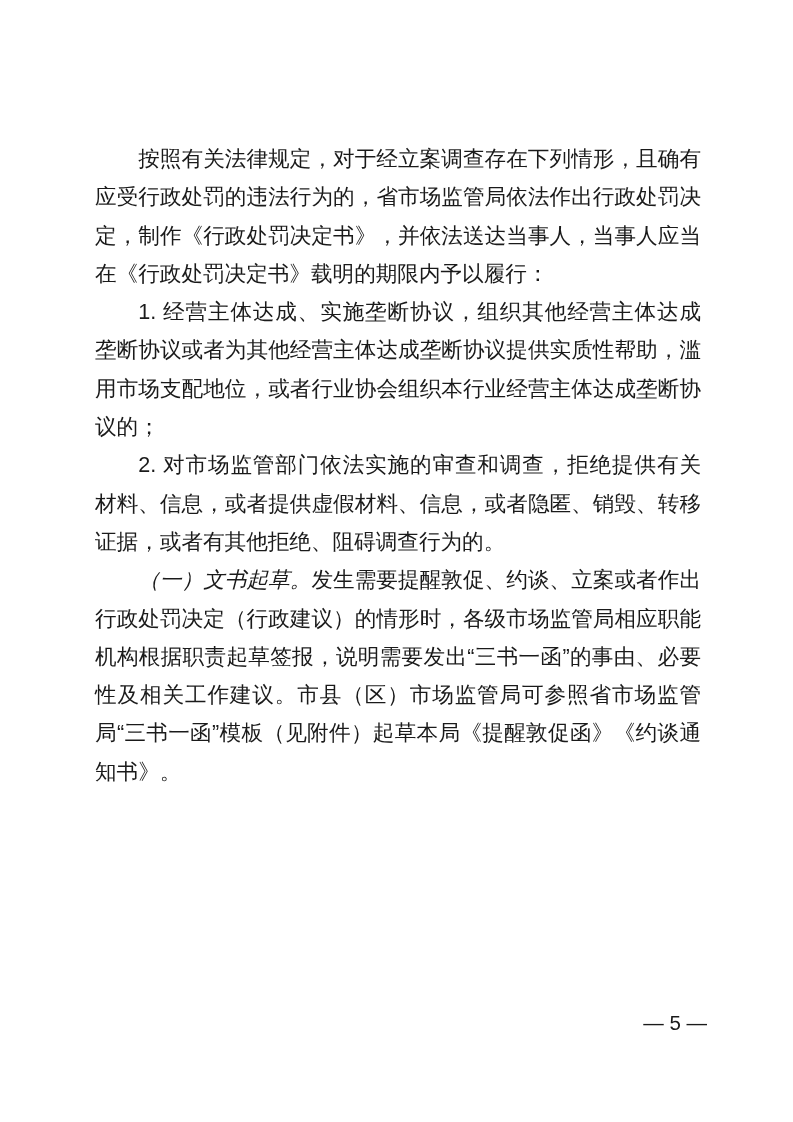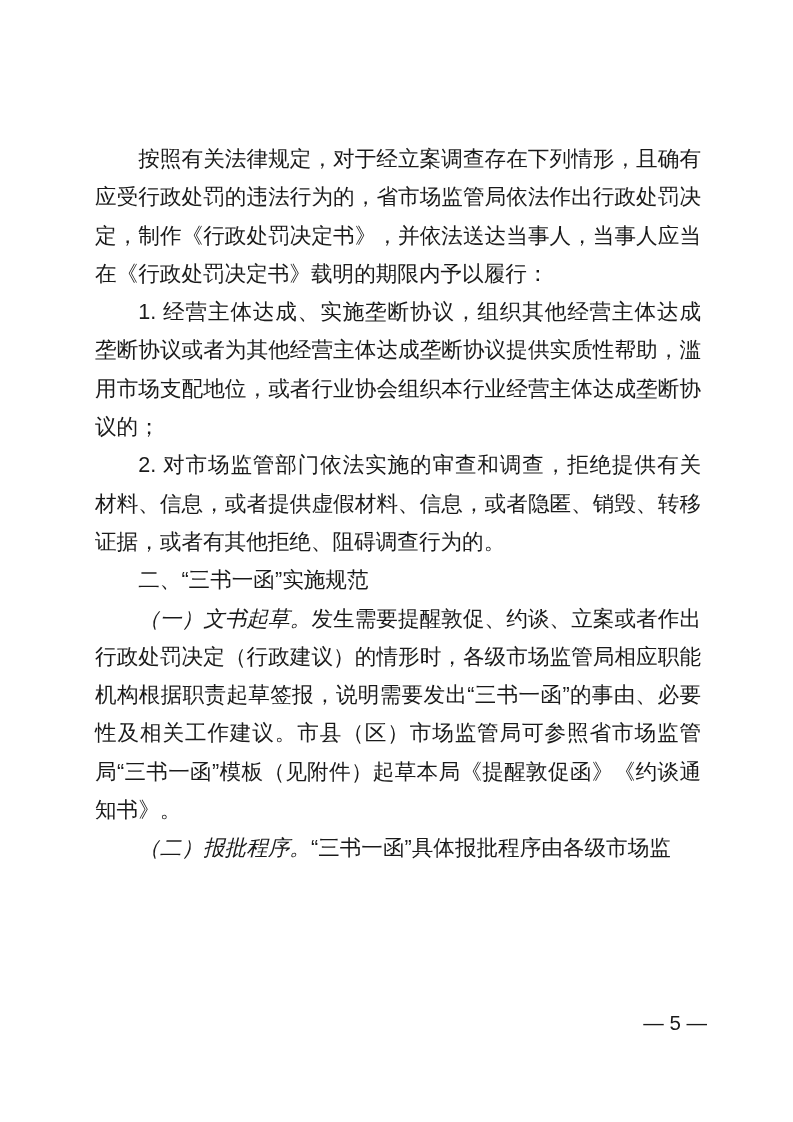--- a/index.html
+++ b/index.html
@@ -52,22 +52,18 @@
   }
 </style>
 </head>
 <body>
 
 <div class="page">
   <div class="content">
     <p>按照有关法律规定，对于经立案调查存在下列情形，且确有应受行政处罚的违法行为的，省市场监管局依法作出行政处罚决定，制作《行政处罚决定书》，并依法送达当事人，当事人应当在《行政处罚决定书》载明的期限内予以履行：</p>
     <p>1. 经营主体达成、实施垄断协议，组织其他经营主体达成垄断协议或者为其他经营主体达成垄断协议提供实质性帮助，滥用市场支配地位，或者行业协会组织本行业经营主体达成垄断协议的；</p>
     <p>2. 对市场监管部门依法实施的审查和调查，拒绝提供有关材料、信息，或者提供虚假材料、信息，或者隐匿、销毁、转移证据，或者有其他拒绝、阻碍调查行为的。</p>
-    <p class="heading">二、“三书一函”实施规范</p>
     <p>
       <span class="lead">（一）文书起草。</span><span>发生需要提醒敦促、约谈、立案或者作出行政处罚决定（行政建议）的情形时，各级市场监管局相应职能机构根据职责起草签报，说明需要发出“三书一函”的事由、必要性及相关工作建议。市县（区）市场监管局可参照省市场监管局“三书一函”模板（见附件）起草本局《提醒敦促函》《约谈通知书》。</span>
-    </p>
-    <p>
-      <span class="lead">（二）报批程序。</span><span>“三书一函”具体报批程序由各级市场监</span>
     </p>
   </div>
   <div class="page-number">— 5 —</div>
 </div>
 
 </body></html>

